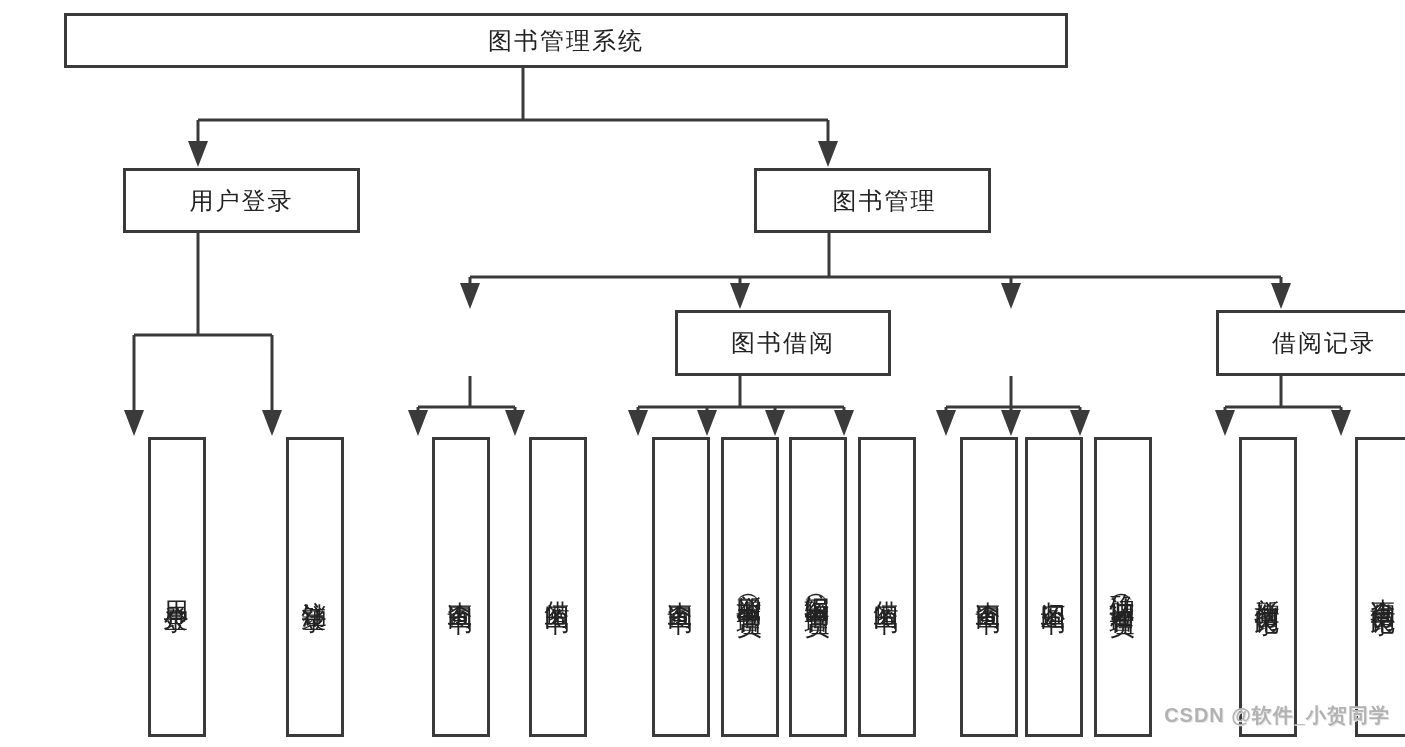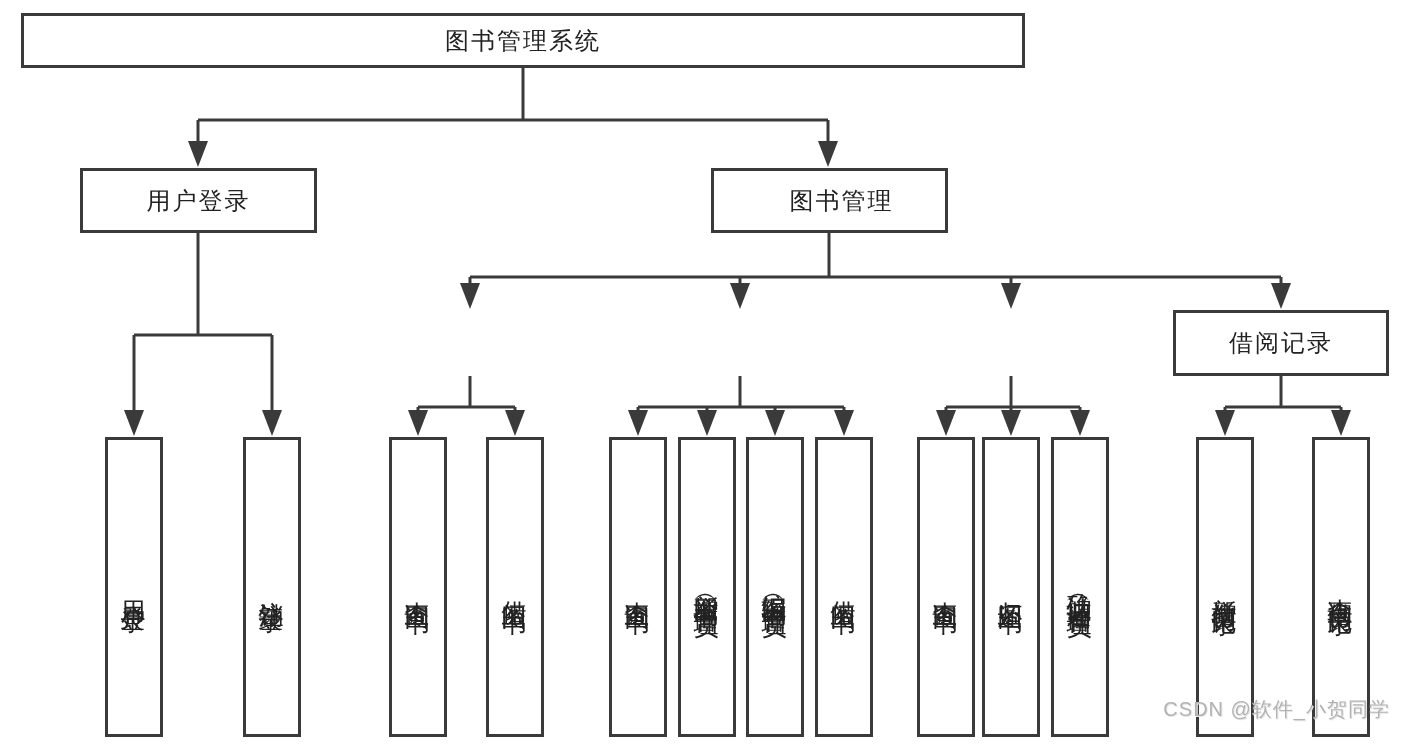--- a/index.html
+++ b/index.html
@@ -14,34 +14,36 @@
   svg.connectors{position:absolute;left:0;top:0;width:1405px;height:747px;}
   .node{
     position:absolute;
     box-sizing:border-box;
     background:#ffffff;
     border:3px solid #3a3a3a;
     display:flex;align-items:center;justify-content:center;
     font-size:24px;letter-spacing:2px;
     color:#222222;
     white-space:nowrap;
+    margin-left:43px;
   }
   .vbox{
     writing-mode:vertical-rl;
     font-size:25px;
     letter-spacing:3px;
     white-space:normal;
   }
   .watermark{
     position:absolute;
-    right:15px;bottom:24px;
+    right:15px;bottom:18px;
     font-size:20px;
     letter-spacing:1px;
     color:#b2b2b2;
     text-shadow:1px 1px 0 #e6e6e6;
+    font-weight:bold;
   }
 </style>
 </head>
 <body>
 
 <div class="canvas">
 
   <svg class="connectors" viewBox="0 0 1405 747" xmlns="http://www.w3.org/2000/svg">
       <path d="M523,68 L523,120" stroke="#3a3a3a" stroke-width="3" fill="none"></path>
       <path d="M198,120 L828,120" stroke="#3a3a3a" stroke-width="3" fill="none"></path>
@@ -95,20 +97,21 @@
       <polygon points="1215,410 1235,410 1225,436" fill="#3a3a3a"></polygon>
       <path d="M1341,407 L1341,428" stroke="#3a3a3a" stroke-width="3" fill="none"></path>
       <polygon points="1331,410 1351,410 1341,436" fill="#3a3a3a"></polygon>
     </svg>
 
   <div class="node" style="left:21px;top:13px;width:1004px;height:55px;">图书管理系统</div>
 
   <div class="node" style="left:80px;top:168px;width:237px;height:65px;">用户登录</div>
   <div class="node" style="left:711px;top:168px;width:237px;height:65px;padding-left:24px;">图书管理</div>
 
+  <div class="node" style="left:632px;top:310px;width:216px;height:66px;">图书借阅</div>
   <div class="node" style="left:1173px;top:310px;width:216px;height:66px;text-align:center;">借阅记录</div>
 
   <div class="node vbox" style="left:105px;top:437px;width:58px;height:300px;">用户登录</div>
   <div class="node vbox" style="left:243px;top:437px;width:58px;height:300px;">注销登录</div>
 
   <div class="node vbox" style="left:389px;top:437px;width:58px;height:300px;">查询图书</div>
   <div class="node vbox" style="left:486px;top:437px;width:58px;height:300px;">借阅图书</div>
 
   <div class="node vbox" style="left:609px;top:437px;width:58px;height:300px;">查询图书</div>
   <div class="node vbox" style="left:678px;top:437px;width:58px;height:300px;">新增图书（管理员）</div>

